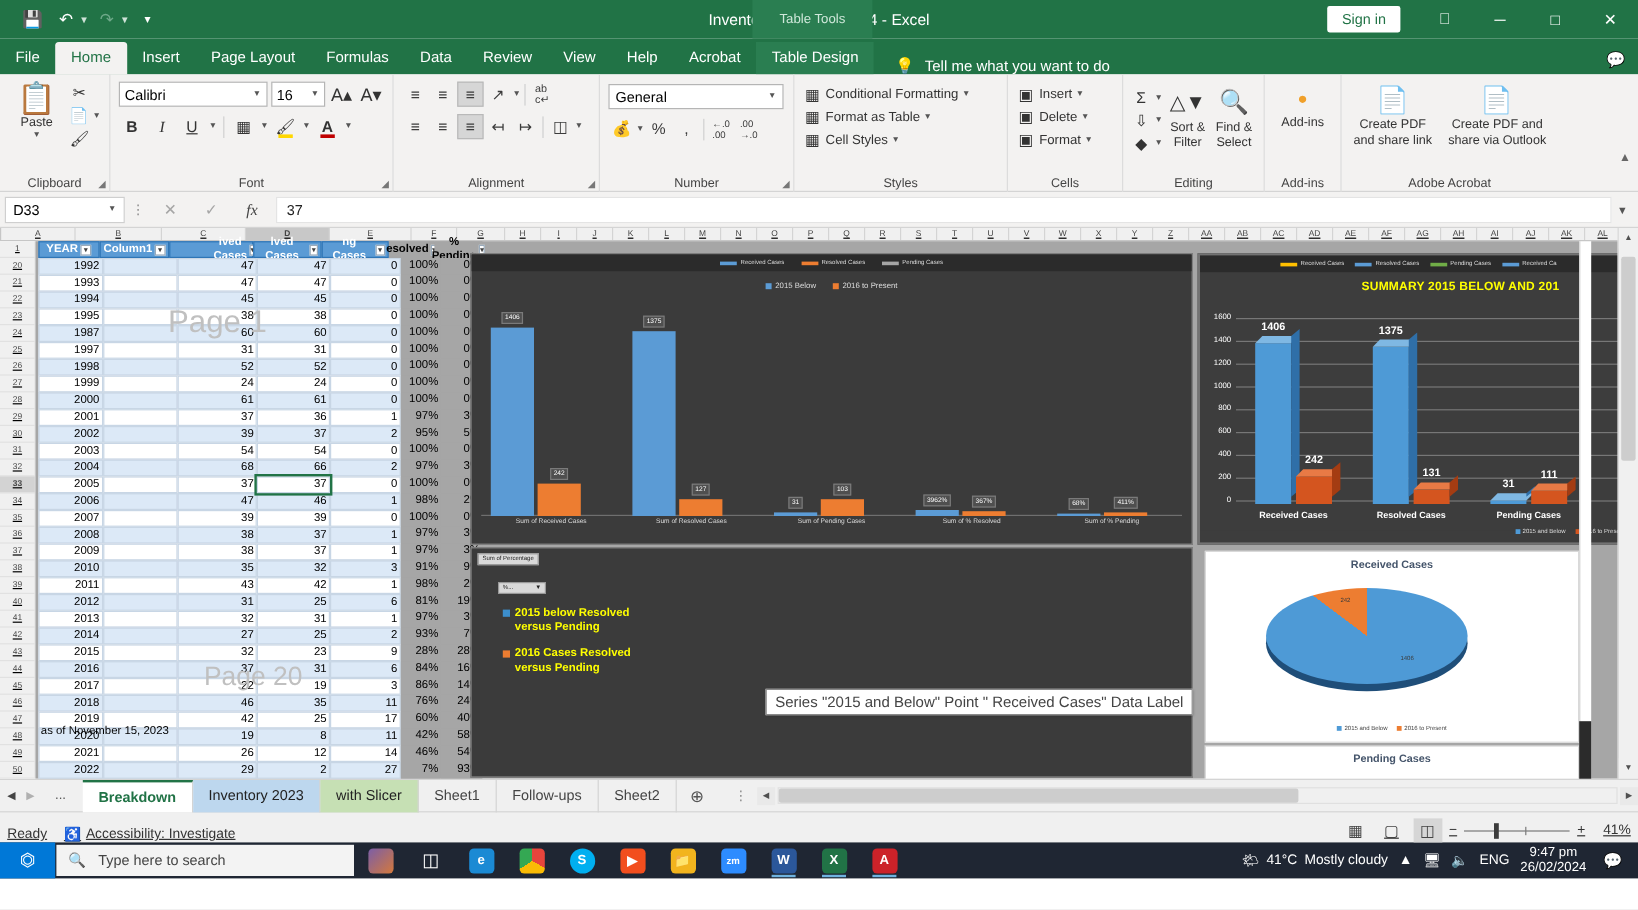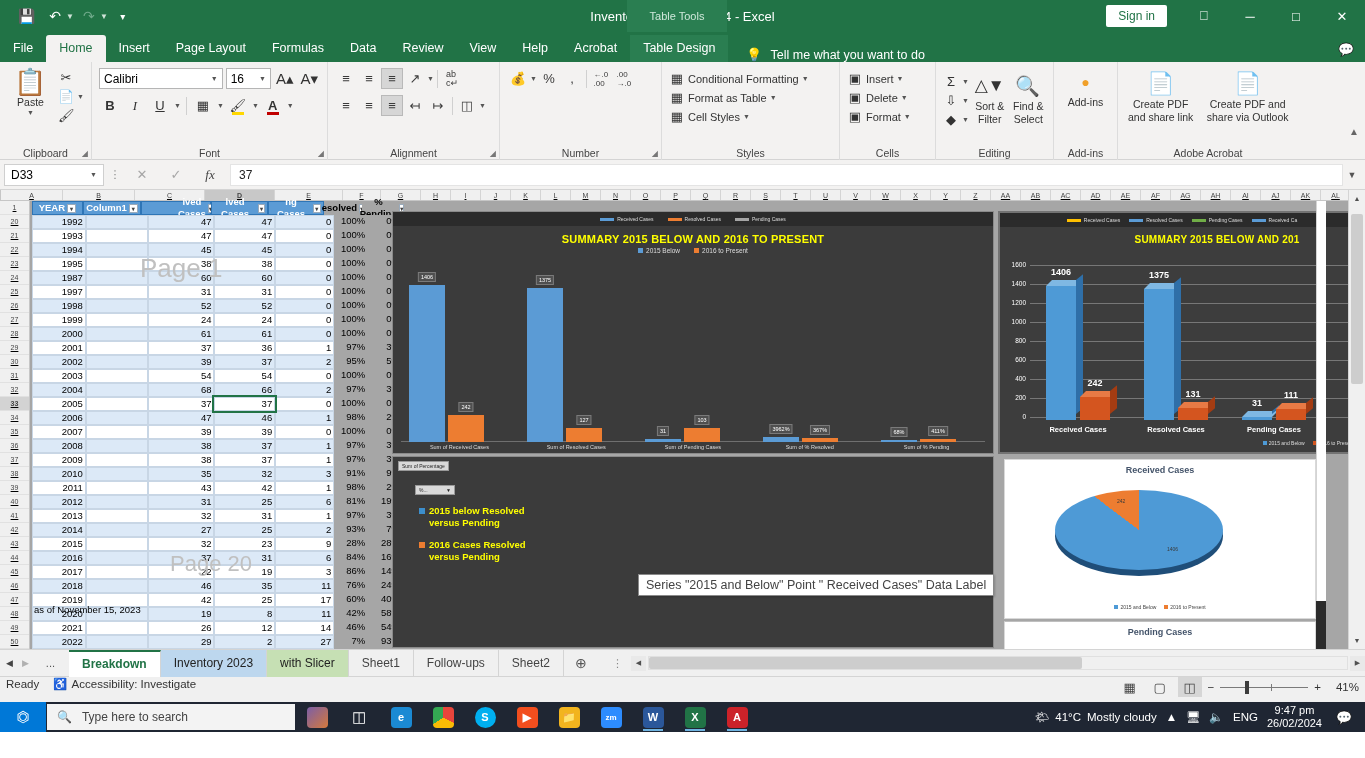--- a/index.html
+++ b/index.html
@@ -149,21 +149,21 @@
   .stab.blue{background:#bdd7ee;color:#222;}
   .stab.green{background:#c6e0b4;color:#222;}
   .addsheet{width:34px;display:flex;align-items:center;justify-content:center;font-size:14px;color:#555;cursor:pointer;}
   .hdots{padding:0 8px;color:#555;font-size:11px;}
   .hscrollwrap{flex:1;display:flex;align-items:center;padding-left:14px;gap:2px;}
   .hs-btn{width:15px;height:15px;display:flex;align-items:center;justify-content:center;font-size:7px;color:#505050;cursor:pointer;background:#e9e9e9;}
   .hs-track{flex:1;height:14px;background:#f0f0f0;border:1px solid #e0e0e0;position:relative;}
   .hs-thumb{position:absolute;left:0;top:0;bottom:0;width:62%;background:#cdcdcd;border-radius:2px;cursor:pointer;}
 
   
-  .statusbar{height:26px;background:#f0f0f0;display:flex;align-items:flex-start;border-top:1px solid #d4d4d4;font-size:11.5px;color:#333;padding:0 6px;}
+  .statusbar{height:26px;background:#f0f0f0;display:flex;align-items:flex-end;border-top:1px solid #d4d4d4;font-size:11.5px;color:#333;padding:0 6px;text-decoration:underline;}
   .sb-left{display:flex;align-items:center;gap:14px;}
   .sb-item{display:flex;align-items:center;gap:4px;cursor:pointer;}
   .sb-right{margin-left:auto;display:flex;align-items:center;gap:6px;}
   .viewbtn{width:24px;height:20px;display:flex;align-items:center;justify-content:center;font-size:13px;color:#444;cursor:pointer;}
   .viewbtn.on{background:#d6d6d6;}
   .zslider{display:flex;align-items:center;gap:6px;}
   .ztrack{width:88px;height:1px;background:#7a7a7a;position:relative;}
   .zthumb{position:absolute;left:28%;top:-6px;width:4px;height:13px;background:#3c3c3c;}
   .zmid{position:absolute;left:58%;top:-3px;width:1px;height:7px;background:#7a7a7a;}
   .zval{width:32px;text-align:right;}
@@ -297,20 +297,26 @@
       <div class="abtn">↦</div>
       <div class="sep"></div>
       <div class="abtn">◫</div>
       <span class="chev">▼</span>
     </div>
     <div class="glabel">Alignment</div>
     <div class="gdiag">◢</div>
   </div>
 
   <div class="rgroup" style="width:162px;">
+    <div class="alignrow" style="padding-top:5px;">
+      <div class="numbox">
+        <span>General</span>
+        <span class="chev">▼</span>
+      </div>
+    </div>
     <div class="alignrow">
       <div class="abtn">💰</div>
       <span class="chev">▼</span>
       <div class="abtn">%</div>
       <div class="abtn">,</div>
       <div class="sep"></div>
       <div class="abtn" style="font-size:8px;">←.0<br>.00</div>
       <div class="abtn" style="font-size:8px;">.00<br>→.0</div>
     </div>
     <div class="glabel">Number</div>
@@ -842,21 +848,20 @@
           <div class="slic">
               <i style="background:#ed7d31;"></i>
               <span>Resolved Cases</span>
             </div>
           <div class="slic">
               <i style="background:#a5a5a5;"></i>
               <span>Pending Cases</span>
             </div>
         </div>
         <div style="padding:7px 6px 0;">
-          <div class="chtitle">SUMMARY 2015 BELOW AND 2016 TO PRESENT</div>
           <div class="chlegend">
             <span>
                 <i style="background:#5b9bd5;"></i>
                 <b style="font-weight:normal">2015 Below</b>
               </span>
             <span>
                 <i style="background:#ed7d31;"></i>
                 <b style="font-weight:normal">2016 to Present</b>
               </span>
           </div>

